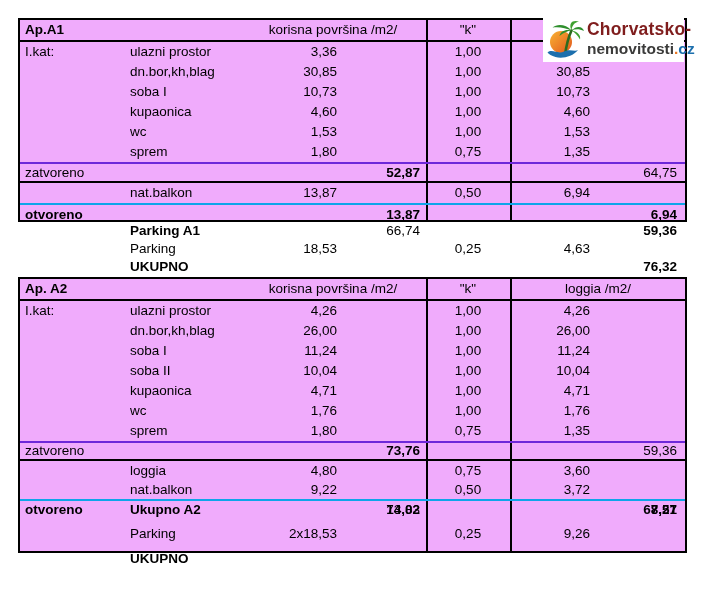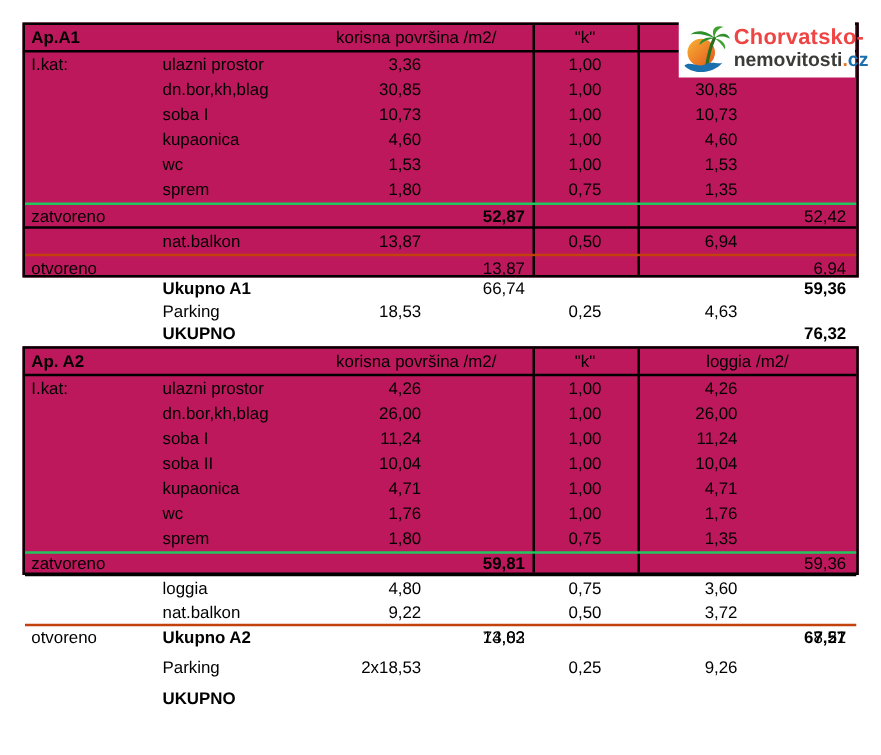--- a/index.html
+++ b/index.html
@@ -1,30 +1,30 @@
 <!DOCTYPE html>
 <html><head>
 <meta charset="utf-8">
 <style>
   html,body{margin:0;padding:0;background:#fff;}
   .page{position:relative;width:705px;height:604px;background:#fff;overflow:hidden;
         font-family:"Liberation Sans",sans-serif;color:#000;}
 
   
-  .tbl{position:absolute;left:18px;width:669px;border:2px solid #000;box-sizing:border-box;background:#be185d;}
+  .tbl{position:absolute;left:18px;width:669px;border:2px solid #000;box-sizing:border-box;background:#f0abfc;}
   #tblA1{top:18px;height:204px;}
-  #tblA2{top:277px;height:183px;}
+  #tblA2{top:277px;height:276px;}
   .vline{position:absolute;top:0;bottom:0;width:2px;background:#000;}
   .v1{left:406px;}
   .v2{left:490px;}
 
   .row{position:relative;height:20px;}
   .row.head{height:22px;border-bottom:2px solid #000;box-sizing:border-box;}
-  .row.zat{height:21px;border-top:2px solid #22c55e;border-bottom:2px solid #000;box-sizing:border-box;}
-  .row.otv{height:21px;border-top:2px solid #c2410c;box-sizing:border-box;}
+  .row.zat{height:21px;border-top:2px solid #6d28d9;border-bottom:2px solid #000;box-sizing:border-box;}
+  .row.otv{height:21px;border-top:2px solid #0ea5e9;box-sizing:border-box;font-weight:bold;}
   #tblA2 .row.zat{height:20px;}
   #tblA2 .row.otv{height:20px;}
   #tblA2 .row.sub{height:19px;padding-left:24px;}
 
   .row span,.srow span{position:absolute;top:50%;transform:translateY(-50%);
         white-space:nowrap;font-size:13.5px;line-height:1;}
   .ttl{left:5px;font-size:15.5px;font-weight:700;}
   .lbl{left:5px;}
   .nm{left:110px;}
   .val{left:148px;width:169px;text-align:right;}
@@ -42,21 +42,21 @@
   #sumA2{top:498px;}
   .srow{position:relative;height:18px;}
   #sumA2 .srow{height:24px;}
   #sumA2 .srow.last{height:26px;}
 
   
   .logo{position:absolute;left:543px;top:0;width:141px;height:62px;background:#fff;
         z-index:5;display:flex;align-items:flex-end;}
   .palm{width:40px;height:40px;margin:0 2px 3px 2px;flex:0 0 auto;}
   .brand{padding-bottom:4px;}
-  .brand .l1{font-size:17.5px;font-weight:700;color:#ef4444;letter-spacing:.2px;}
+  .brand .l1{font-size:17.5px;font-weight:700;color:#7f1d1d;letter-spacing:.2px;}
   .brand .l2{font-size:15.5px;font-weight:700;color:#3b3b3a;margin-top:0px;}
   .brand .dot{color:#e87722;}
   .brand .tld{color:#1c6fad;text-align:center;}
 </style>
 </head>
 <body>
 
 <div class="page">
 
   <div class="tbl" id="tblA1">
@@ -104,40 +104,40 @@
     <div class="row">
       <span class="nm">sprem</span>
       <span class="val">1,80</span>
       <span class="k">0,75</span>
       <span class="uk">1,35</span>
     </div>
 
     <div class="row zat">
       <span class="lbl">zatvoreno</span>
       <span class="tot b">52,87</span>
-      <span class="utot">52,42</span>
+      <span class="utot">64,75</span>
     </div>
 
     <div class="row sub">
       <span class="nm">nat.balkon</span>
       <span class="val">13,87</span>
       <span class="k">0,50</span>
       <span class="uk">6,94</span>
     </div>
 
     <div class="row otv">
       <span class="lbl">otvoreno</span>
       <span class="tot">13,87</span>
       <span class="utot">6,94</span>
     </div>
   </div>
 
   <div class="summary" id="sumA1">
     <div class="srow">
-      <span class="nm b">Ukupno A1</span>
+      <span class="nm b">Parking A1</span>
       <span class="tot">66,74</span>
       <span class="utot b">59,36</span>
     </div>
     <div class="srow">
       <span class="nm">Parking</span>
       <span class="val">18,53</span>
       <span class="k">0,25</span>
       <span class="uk">4,63</span>
     </div>
     <div class="srow">
@@ -196,21 +196,21 @@
     </div>
     <div class="row">
       <span class="nm">sprem</span>
       <span class="val">1,80</span>
       <span class="k">0,75</span>
       <span class="uk">1,35</span>
     </div>
 
     <div class="row zat">
       <span class="lbl">zatvoreno</span>
-      <span class="tot b">59,81</span>
+      <span class="tot b">73,76</span>
       <span class="utot">59,36</span>
     </div>
 
     <div class="row sub">
       <span class="nm">loggia</span>
       <span class="val">4,80</span>
       <span class="k">0,75</span>
       <span class="uk">3,60</span>
     </div>
     <div class="row sub">

